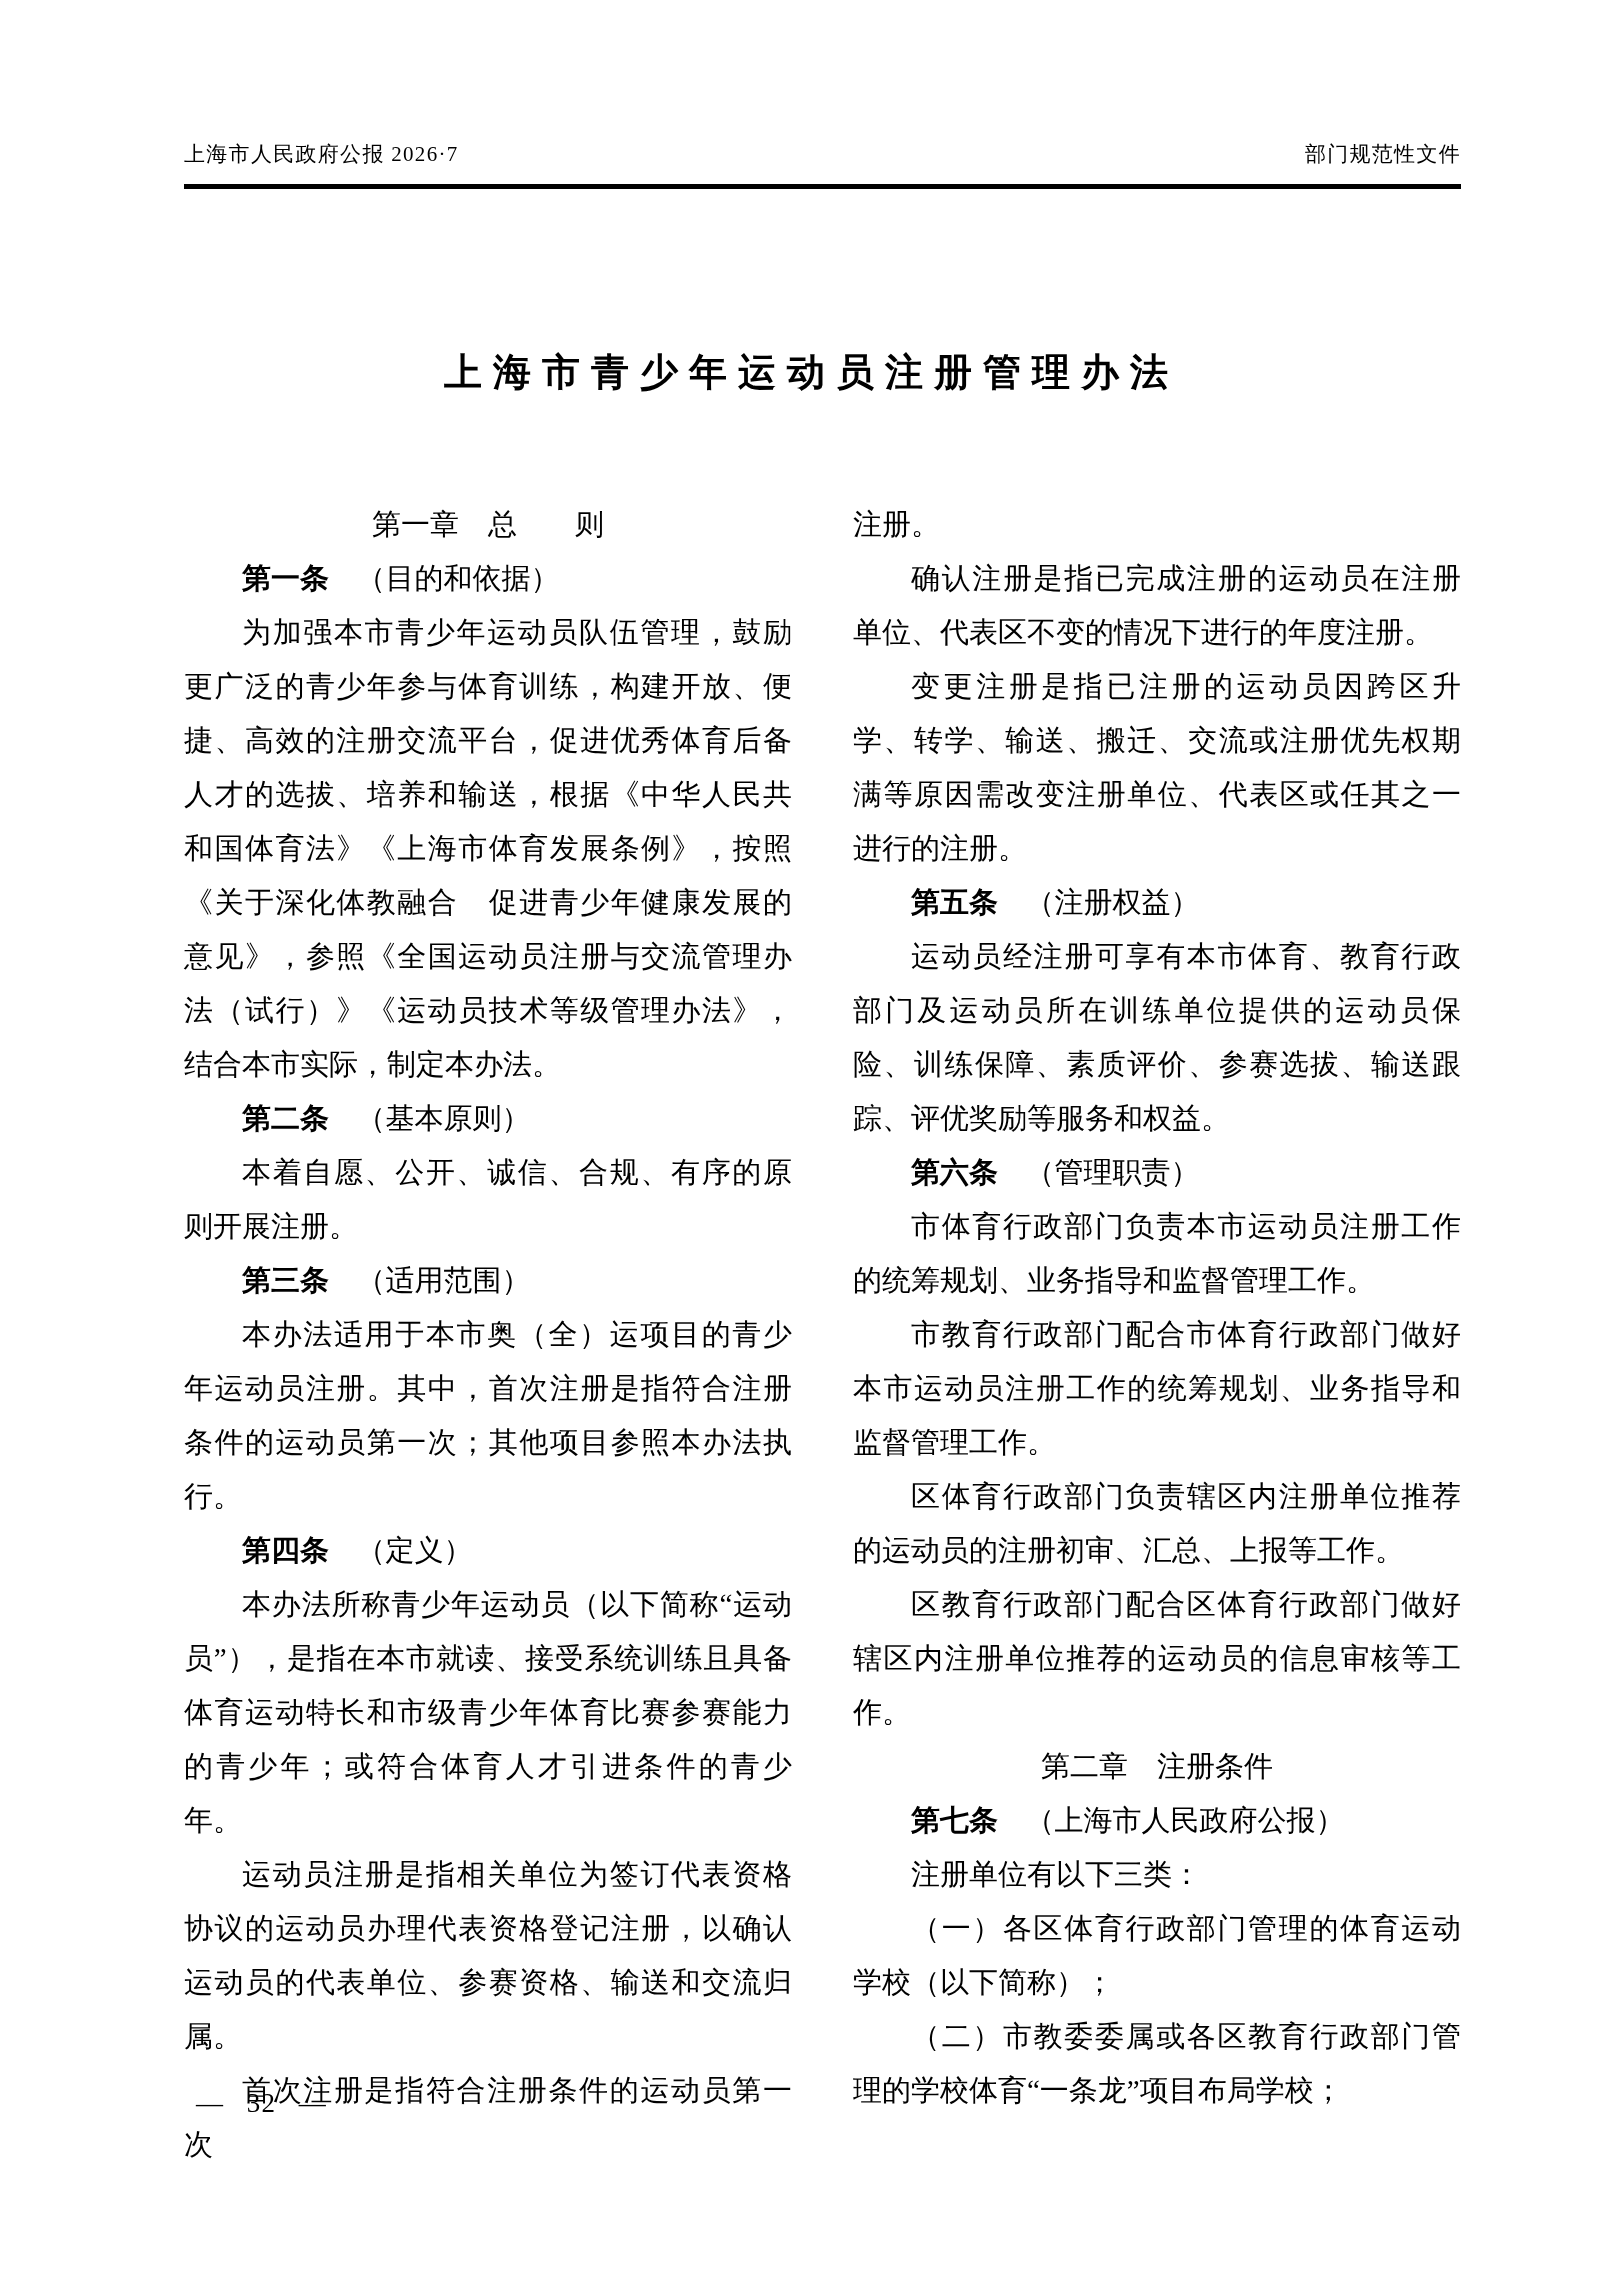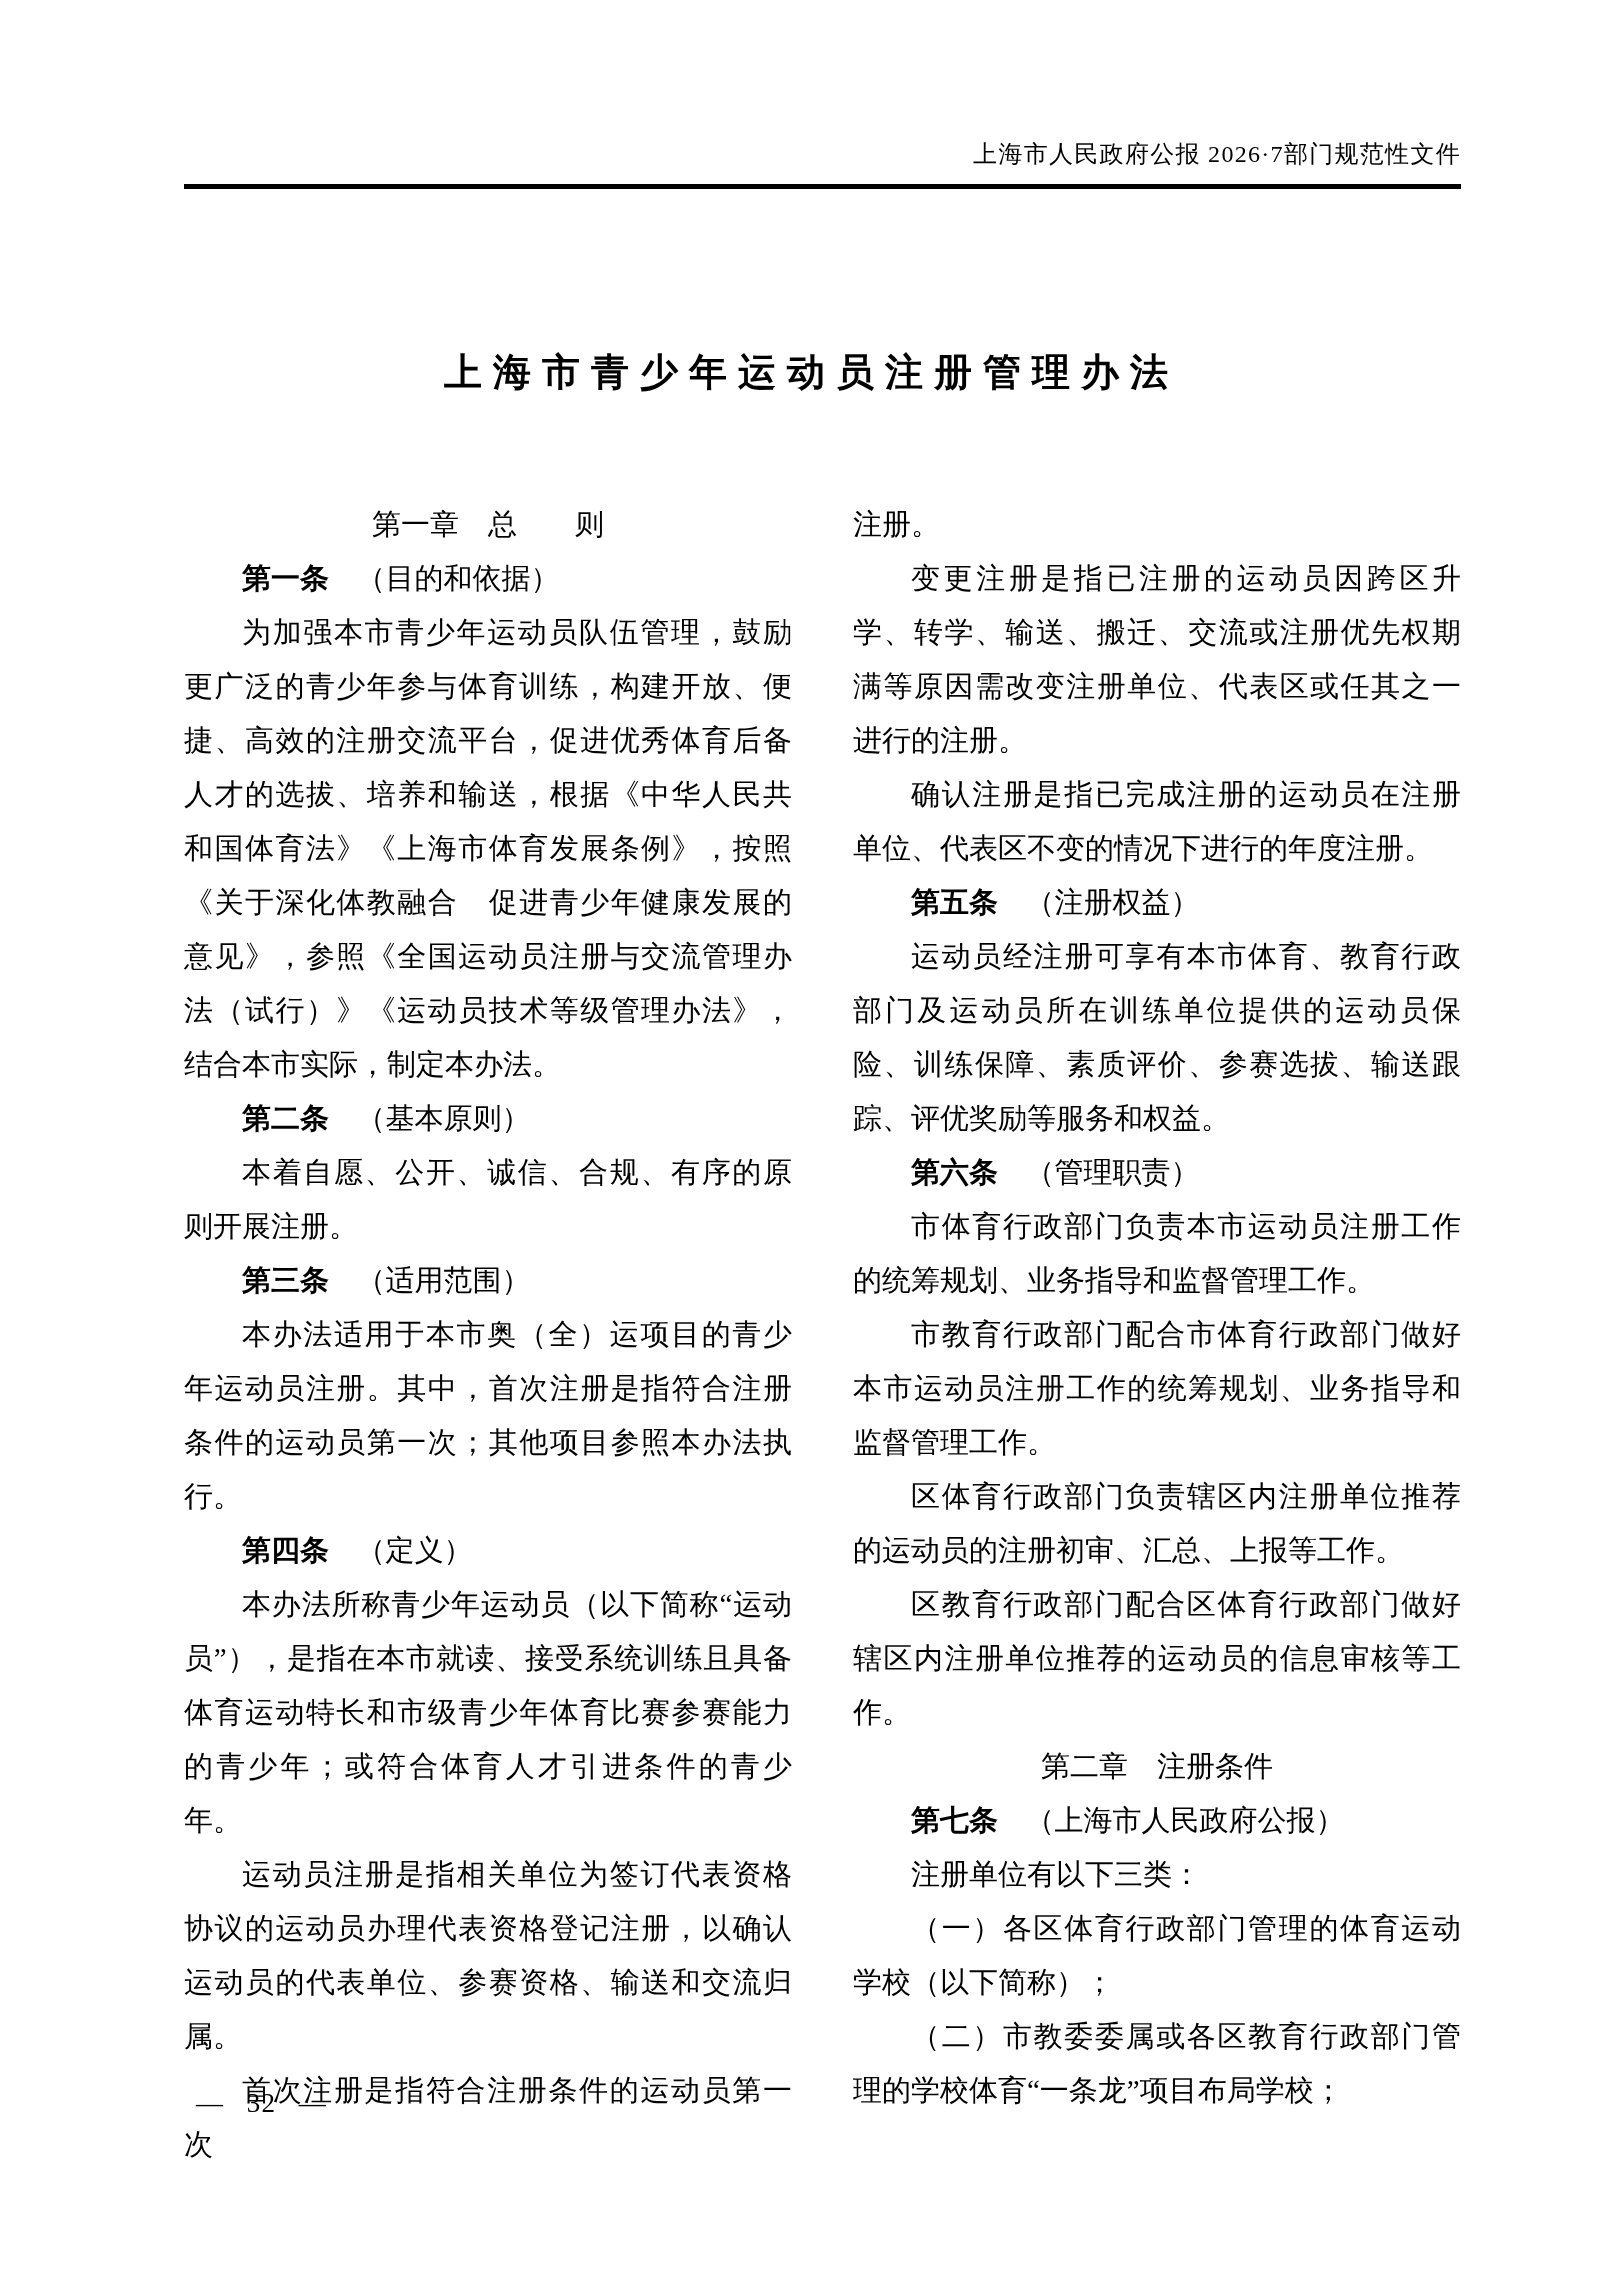--- a/index.html
+++ b/index.html
@@ -7,22 +7,22 @@
   .page{
     position:relative;
     width:1623px;height:2295px;
     background:#ffffff;
     color:#000;
     font-family:"Liberation Serif","DejaVu Serif",serif;
     overflow:hidden;
   }
   .header-row{
     position:absolute;top:139px;left:184px;width:1277px;
-    display:flex;justify-content:flex-end;align-items:baseline;
-    font-size:24px;line-height:31px;letter-spacing:1.3px;
+    display:flex;justify-content:space-between;align-items:baseline;
+    font-size:21px;line-height:31px;letter-spacing:1.3px;
   }
   .header-rule{
     position:absolute;top:184px;left:184px;width:1277px;height:4.6px;
     background:#000;
   }
   .doc-title{
     position:absolute;top:351px;left:0;width:100%;
     margin:0;text-align:center;
     font-family:Liberation Mono, monospace;
     font-weight:700;font-size:38px;line-height:47px;letter-spacing:11px;
@@ -78,22 +78,22 @@
         <p class="para">本着自愿、公开、诚信、合规、有序的原则开展注册。</p>
         <p class="article"><span class="article-label">第三条</span><span>（适用范围）</span></p>
         <p class="para">本办法适用于本市奥（全）运项目的青少年运动员注册。其中，首次注册是指符合注册条件的运动员第一次；其他项目参照本办法执行。</p>
         <p class="article"><span class="article-label">第四条</span><span>（定义）</span></p>
         <p class="para">本办法所称青少年运动员（以下简称“运动员”），是指在本市就读、接受系统训练且具备体育运动特长和市级青少年体育比赛参赛能力的青少年；或符合体育人才引进条件的青少年。</p>
         <p class="para">运动员注册是指相关单位为签订代表资格协议的运动员办理代表资格登记注册，以确认运动员的代表单位、参赛资格、输送和交流归属。</p>
         <p class="para">首次注册是指符合注册条件的运动员第一次</p>
       </div>
     <div class="column">
         <p class="cont">注册。</p>
+        <p class="para">确认注册是指已完成注册的运动员在注册单位、代表区不变的情况下进行的年度注册。</p>
         <p class="para">变更注册是指已注册的运动员因跨区升学、转学、输送、搬迁、交流或注册优先权期满等原因需改变注册单位、代表区或任其之一进行的注册。</p>
-        <p class="para">确认注册是指已完成注册的运动员在注册单位、代表区不变的情况下进行的年度注册。</p>
         <p class="article"><span class="article-label">第五条</span><span>（注册权益）</span></p>
         <p class="para">运动员经注册可享有本市体育、教育行政部门及运动员所在训练单位提供的运动员保险、训练保障、素质评价、参赛选拔、输送跟踪、评优奖励等服务和权益。</p>
         <p class="article"><span class="article-label">第六条</span><span>（管理职责）</span></p>
         <p class="para">市体育行政部门负责本市运动员注册工作的统筹规划、业务指导和监督管理工作。</p>
         <p class="para">市教育行政部门配合市体育行政部门做好本市运动员注册工作的统筹规划、业务指导和监督管理工作。</p>
         <p class="para">区体育行政部门负责辖区内注册单位推荐的运动员的注册初审、汇总、上报等工作。</p>
         <p class="para">区教育行政部门配合区体育行政部门做好辖区内注册单位推荐的运动员的信息审核等工作。</p>
         <p class="chapter">第二章　注册条件</p>
         <p class="article"><span class="article-label">第七条</span><span>（上海市人民政府公报）</span></p>
         <p class="para">注册单位有以下三类：</p>

